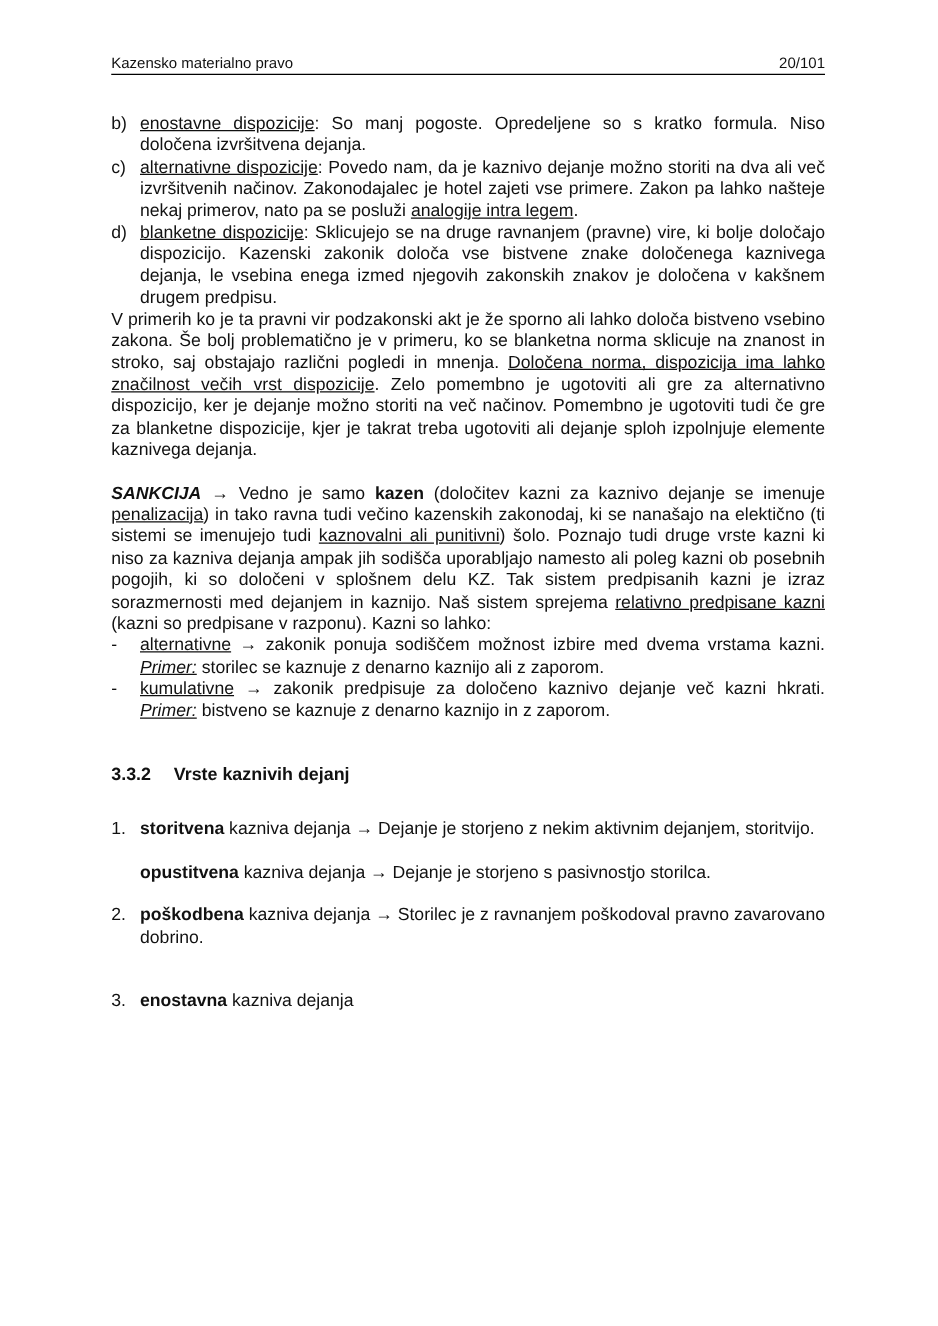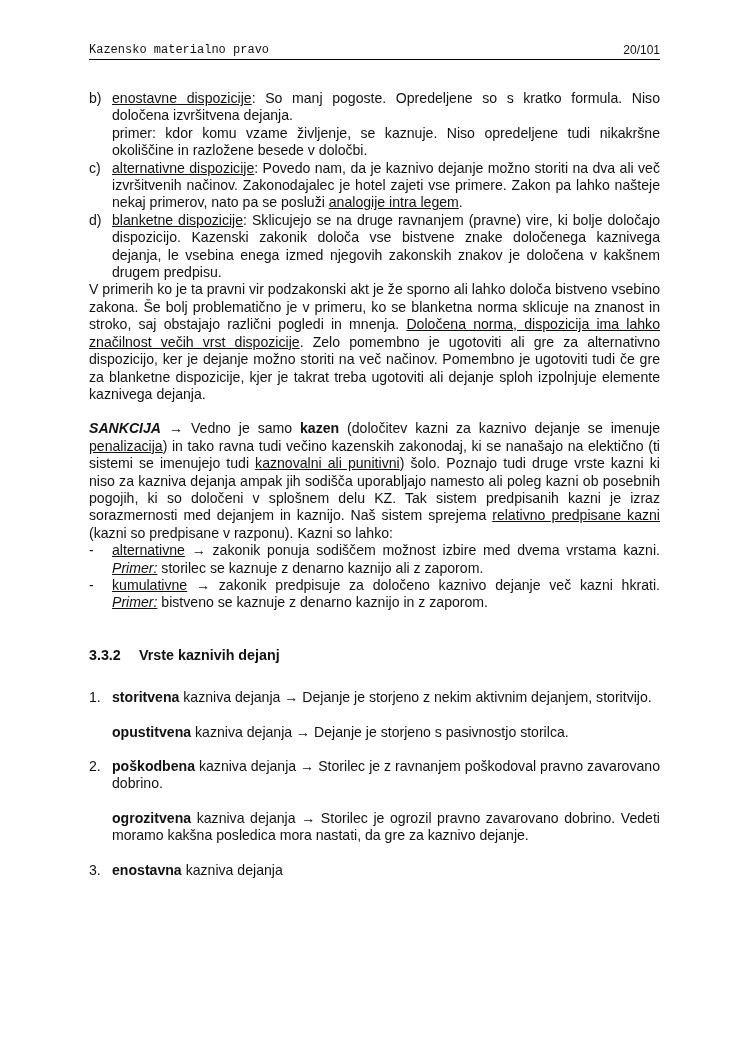--- a/index.html
+++ b/index.html
@@ -5,21 +5,21 @@
   html, body { margin: 0; padding: 0; background: #ffffff; }
   body {
     width: 750px; height: 1061px; position: relative; overflow: hidden;
     font-family: "Liberation Sans", sans-serif; color: #111111;
   }
   .header {
     position: absolute; left: 89px; top: 43px; width: 571px; height: 16px;
     border-bottom: 1px solid #000;
     font-size: 12px; line-height: 14px;
   }
-  .header .title { position: absolute; left: 0; top: 0; font-family: Liberation Mono, monospace; }
+  .header .title { position: absolute; left: 0; top: 0; }
   .header .pagenum { position: absolute; right: 0; top: 0; margin-left: 10px; }
   .content {
     position: absolute; left: 89px; top: 90px; width: 571px;
     font-size: 14.1px; line-height: 17.4px; text-align: justify;
   }
   .content p { margin: 0; }
   .u { text-decoration: underline; }
   .li { position: relative; padding-left: 23px; }
   .li .m { position: absolute; left: 0; top: 0; }
   .dash { position: relative; padding-left: 23px; }
@@ -36,21 +36,20 @@
 <div class="header">
   <span class="title">Kazensko materialno pravo</span>
   <span class="pagenum">20/101</span>
 </div>
 
 <div class="content">
 
   <div class="li">
     <span class="m">b)</span>
     <span class="u">enostavne dispozicije</span><span>: So manj pogoste. Opredeljene so s kratko formula. Niso določena izvršitvena dejanja.</span>
-    <p>primer: kdor komu vzame življenje, se kaznuje. Niso opredeljene tudi nikakršne okoliščine in razložene besede v določbi.</p>
   </div>
 
   <div class="li">
     <span class="m">c)</span>
     <span class="u">alternativne dispozicije</span><span>: Povedo nam, da je kaznivo dejanje možno storiti na dva ali več izvršitvenih načinov. Zakonodajalec je hotel zajeti vse primere. Zakon pa lahko našteje nekaj primerov, nato pa se posluži </span><span class="u">analogije intra legem</span><span>.</span>
   </div>
 
   <div class="li">
     <span class="m">d)</span>
     <span class="u">blanketne dispozicije</span><span>: Sklicujejo se na druge ravnanjem (pravne) vire, ki bolje določajo dispozicijo. Kazenski zakonik določa vse bistvene znake določenega kaznivega dejanja, le vsebina enega izmed njegovih zakonskih znakov je določena v kakšnem drugem predpisu.</span>
@@ -85,21 +84,20 @@
     <div class="gap"></div>
     <p><b>opustitvena</b><span> kazniva dejanja → Dejanje je storjeno s pasivnostjo storilca.</span></p>
   </div>
 
   <div class="gap"></div>
 
   <div class="num-item">
     <span class="m">2.</span>
     <b>poškodbena</b><span> kazniva dejanja → Storilec je z ravnanjem poškodoval pravno zavarovano dobrino.</span>
     <div class="gap"></div>
-    <p><b>ogrozitvena</b><span> kazniva dejanja → Storilec je ogrozil pravno zavarovano dobrino. Vedeti moramo kakšna posledica mora nastati, da gre za kaznivo dejanje.</span></p>
   </div>
 
   <div class="gap"></div>
 
   <div class="num-item">
     <span class="m">3.</span>
     <b>enostavna</b><span> kazniva dejanja</span>
   </div>
 
 </div>

